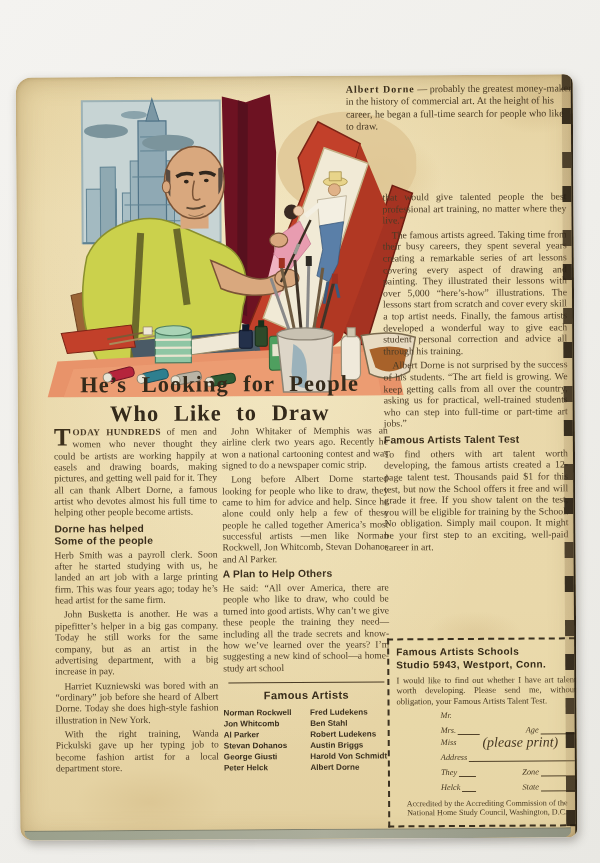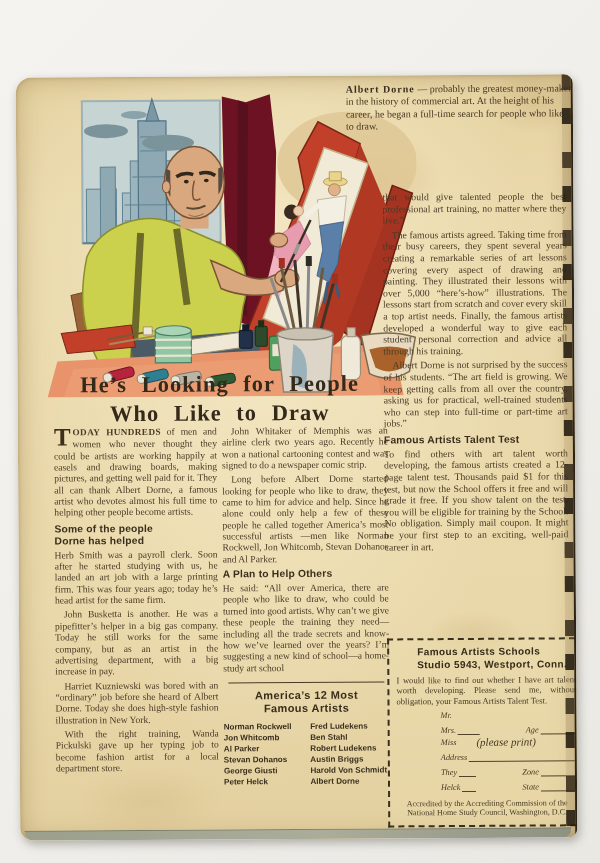--- a/index.html
+++ b/index.html
@@ -85,29 +85,29 @@
   }
   .fa-grid .l{}
 
   .coupon{
     position:absolute;left:368px;top:563px;width:180px;
     border:2px dashed #3a3020;padding:6px 7px 7px 7px;color:#463822;
     background:rgba(240,226,180,.25);
   }
   .coupon .cname{
     font-family:"Liberation Sans", sans-serif;font-weight:bold;font-size:10px;
-    line-height:12.5px;letter-spacing:.4px;color:#372c19;margin-left:21px;
+    line-height:12.5px;letter-spacing:.4px;color:#372c19;
   }
   .coupon .cbody{font-size:8.6px;line-height:10.3px;margin-top:4px;text-align:justify;}
   .frm{margin-top:5px;font-style:italic;font-size:8.3px;line-height:9px;}
   .frow{display:flex;align-items:flex-end;margin-top:6px;}
   .frow .lab{white-space:nowrap;padding-left:44px;}
   .frow .fill{flex:1;border-bottom:1px solid #51422a;margin:0 2px;height:8px;}
   .frow .fill.short{flex:0 0 34px;}
-  .pprint{font-size:11px;margin-left:20px;}
+  .pprint{font-size:14px;margin-left:26px;}
   .accred{
     margin-top:7px;font-style:normal;font-size:8.1px;line-height:9.6px;
     text-align:center;padding:0 4px;
   }
 </style>
 </head>
 <body>
 
 <div class="page">
 
@@ -272,37 +272,36 @@
   </div>
 
   <div class="headline">
     <div>He’s Looking for People</div>
     <div>Who Like to Draw</div>
   </div>
 
   <div class="col left-col">
     <p><span class="dropcap">T</span><span class="leadcaps">ODAY HUNDREDS</span><span> of men and women who never thought they could be artists are working happily at easels and drawing boards, making pictures, and getting well paid for it. They all can thank Albert Dorne, a famous artist who devotes almost his full time to helping other people become artists.</span></p>
     <div class="subhead">
+      <div>Dorne has helped</div>
       <div>Some of the people</div>
-      <div>Dorne has helped</div>
     </div>
     <p>Herb Smith was a payroll clerk. Soon after he started studying with us, he landed an art job with a large printing firm. This was four years ago; today he’s head artist for the same firm.</p>
     <p class="ind">John Busketta is another. He was a pipefitter’s helper in a big gas company. Today he still works for the same company, but as an artist in the advertising department, with a big increase in pay.</p>
     <p class="ind">Harriet Kuzniewski was bored with an “ordinary” job before she heard of Albert Dorne. Today she does high-style fashion illustration in New York.</p>
     <p class="ind">With the right training, Wanda Pickulski gave up her typing job to become fashion artist for a local department store.</p>
   </div>
 
   <div class="col mid-col">
     <p class="ind">John Whitaker of Memphis was an airline clerk two years ago. Recently he won a national cartooning contest and was signed to do a newspaper comic strip.</p>
     <p class="ind">Long before Albert Dorne started looking for people who like to draw, they came to him for advice and help. Since he alone could only help a few of these people he called together America’s most successful artists —men like Norman Rockwell, Jon Whitcomb, Stevan Dohanos and Al Parker.</p>
     <div class="subhead tight">A Plan to Help Others</div>
     <p>He said: “All over America, there are people who like to draw, who could be turned into good artists. Why can’t we give these people the training they need—including all the trade secrets and know-how we’ve learned over the years? I’m suggesting a new kind of school—a home-study art school</p>
     <hr class="rule">
     <div class="fa-head">
-      <div>America’s 12 Most</div>
       <div>Famous Artists</div>
     </div>
     <div class="fa-grid">
       <span class="l">Norman Rockwell</span>
         <span>Fred Ludekens</span>
       <span class="l">Jon Whitcomb</span>
         <span>Ben Stahl</span>
       <span class="l">Al Parker</span>
         <span>Robert Ludekens</span>
       <span class="l">Stevan Dohanos</span>

